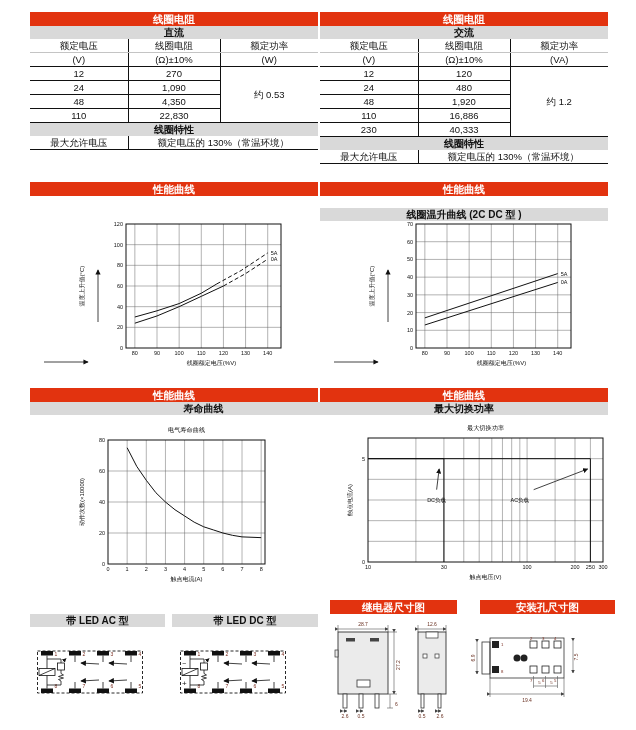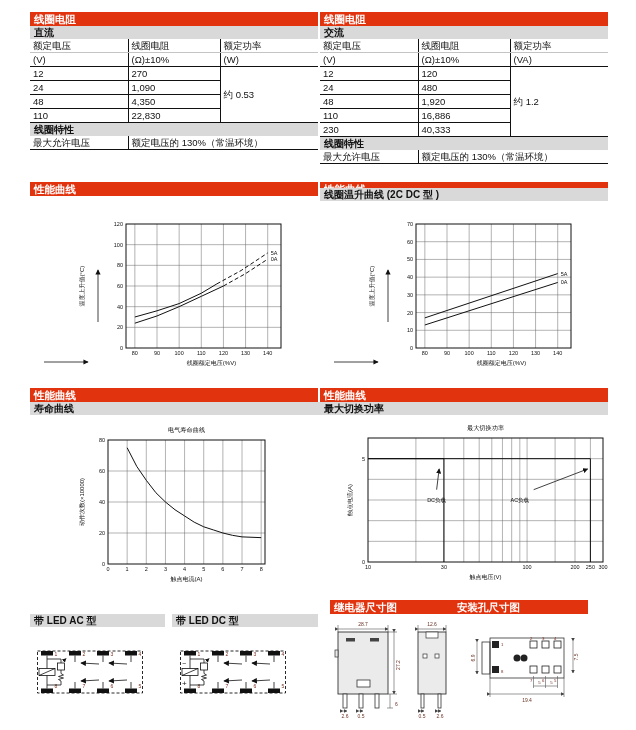--- a/index.html
+++ b/index.html
@@ -1,18 +1,18 @@
 <!DOCTYPE html>
 <html><head>
 <meta charset="utf-8">
 <style>
   html,body{margin:0;padding:0;background:#fff;}
   .page{position:relative;width:636px;height:730px;background:#fff;
         font-family:"Liberation Sans","DejaVu Sans",sans-serif;color:#111;
-        border-right:1px solid #c9c9c9;border-bottom:1px solid #b9b9b9;overflow:hidden;}
+        border-right:1px solid #c9c9c9;border-bottom:1px solid #b9b9b9;overflow:hidden;text-align:center;}
   .abs{position:absolute;}
   .redbar{height:14px;background:#e2330f;color:#fff;font-size:10.5px;font-weight:bold;
           line-height:14px;padding:0 4px;box-sizing:border-box;}
   .graybar{height:13px;background:#d9d9d9;color:#111;font-size:10px;line-height:13px;
            padding:0 4px;box-sizing:border-box;white-space:nowrap;overflow:hidden;font-weight:bold;}
   .coil{width:100%;border-collapse:collapse;table-layout:fixed;font-size:9.5px;color:#111;}
   .coil td{padding:0 3px;height:13px;line-height:13px;white-space:nowrap;overflow:hidden;}
   .coil tr.h1 td{border-bottom:1px solid #c4c4c4;}
   .coil tr.h2 td{border-bottom:1px solid #111;}
   .coil tbody td{border-bottom:1px solid #111;}
@@ -181,21 +181,21 @@
       <polyline points="104.85714285714286,109.2 127,101.96666666666667 149.14285714285714,92.66666666666667 171.28571428571428,82.33333333333333 193.42857142857144,72" fill="none" stroke="#111" stroke-width="1"></polyline>
       <polyline points="193.42857142857144,72 215.57142857142858,59.6 237.71428571428572,45.13333333333333" fill="none" stroke="#111" stroke-width="1" stroke-dasharray="4 2.5"></polyline>
       <text x="240.71428571428572" y="47.13333333333333" text-anchor="start" font-size="5.5" fill="#111">0A</text>
       <text x="181.5" y="151" text-anchor="middle" font-size="6" fill="#111">线圈额定电压(%V)</text>
       <text x="54" y="72" text-anchor="middle" font-size="6" fill="#111" transform="rotate(-90 54 72)">温度上升值(°C)</text>
       <line x1="68" y1="108" x2="68" y2="56" stroke="#111" stroke-width="0.8" marker-end="url(#ar_temp_ac)"></line>
       <line x1="14" y1="148" x2="58" y2="148" stroke="#111" stroke-width="0.8" marker-end="url(#ar_temp_ac)"></line>
     </svg>
 
   <div class="abs redbar" style="left:320px;top:182px;width:288px">性能曲线</div>
-  <div class="abs graybar" style="left:320px;top:188px;width:288px">线圈温升曲线 (2C DC 型 )</div>
+  <div class="abs graybar" style="left:320px;top:208px;width:288px">线圈温升曲线 (2C DC 型 )</div>
   <svg class="abs" style="left:320px;top:214px;width:288px;height:162px" viewBox="0 0 288 162">
       <defs>
         <marker id="ar_temp_dc" viewBox="0 0 8 8" refX="7" refY="4" markerWidth="6.5" markerHeight="6.5" orient="auto">
           <path d="M0,0L8,4L0,8z" fill="#111"></path>
         </marker>
       </defs>
       <line x1="104.85714285714286" x2="104.85714285714286" y1="10" y2="134" stroke="#666" stroke-width="0.5"></line>
       <line x1="127" x2="127" y1="10" y2="134" stroke="#666" stroke-width="0.5"></line>
       <line x1="149.14285714285714" x2="149.14285714285714" y1="10" y2="134" stroke="#666" stroke-width="0.5"></line>
       <line x1="171.28571428571428" x2="171.28571428571428" y1="10" y2="134" stroke="#666" stroke-width="0.5"></line>
@@ -475,21 +475,21 @@
       <text x="102" y="10" text-anchor="middle">12.6</text>
       <text x="70" y="49" text-anchor="middle" transform="rotate(-90 70 49)">27.2</text>
       <text x="65" y="90">6</text>
       <text x="15" y="102" text-anchor="middle">2.6</text>
       <text x="31" y="102" text-anchor="middle">0.5</text>
       <text x="92" y="102" text-anchor="middle">0.5</text>
       <text x="110" y="102" text-anchor="middle">2.6</text>
     </g>
   </svg>
 
-  <div class="abs redbar" style="left:453px;top:600px;width:135px">安装孔尺寸图</div>
+  <div class="abs redbar" style="left:480px;top:600px;width:135px">安装孔尺寸图</div>
   <svg class="abs" style="left:470px;top:616px;width:138px;height:100px" viewBox="0 0 138 100">
     <defs>
         <marker id="db" viewBox="0 0 8 8" refX="7" refY="4" markerWidth="6" markerHeight="6" orient="auto">
           <path d="M0,0L8,4L0,8z" fill="#444"></path>
         </marker>
       </defs>
     <g>
       <rect x="20" y="22" width="74" height="40" fill="none" stroke="#333" stroke-width="0.8"></rect>
       <rect x="12" y="26" width="8" height="32" fill="none" stroke="#333" stroke-width="0.8"></rect>
       <rect x="22" y="25" width="7" height="7" fill="#222"></rect>

